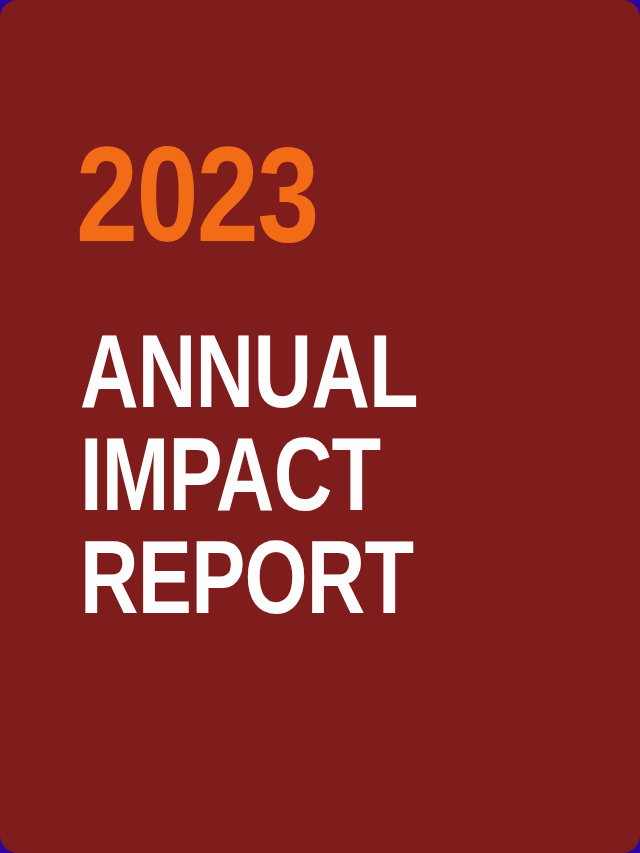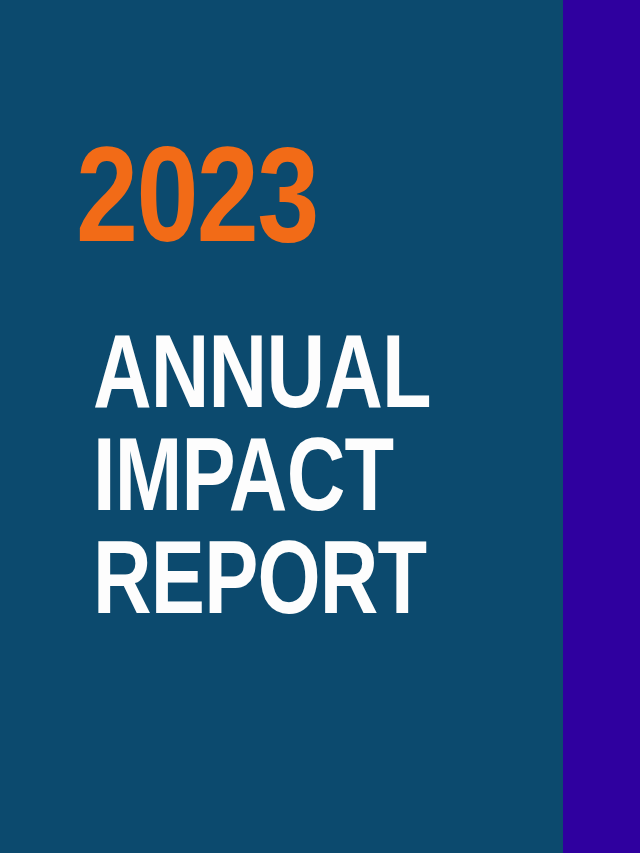--- a/index.html
+++ b/index.html
@@ -11,24 +11,25 @@
   body {
     width: 640px;
     height: 853px;
     overflow: hidden;
     font-family: "Liberation Sans", sans-serif;
     background: #2f009f;
   }
 
   #cover-page {
     position: relative;
-    width: 563px;
+    width: 640px;
     height: 853px;
-    background: #0c4a6e;
+    background: #7f1d1d;
     overflow: hidden;
+    border-radius: 18px;
   }
 
   
   #title-block {
     position: absolute;
     left: 76px;
     top: 138px;
     width: 520px;
   }
 
@@ -41,21 +42,21 @@
     line-height: 112px;
     letter-spacing: -2px;
     transform: scaleX(0.82);
     transform-origin: left top;
     white-space: nowrap;
     margin: 0;
     padding: 0;
   }
 
   #headline {
-    margin: 17px;
+    margin: 4px;
     padding: 0;
     margin-top: 70px;
   }
 
   .headline-line {
     display: block;
     color: #fdfdfd;
     font-family: "Liberation Sans", sans-serif;
     font-weight: 700;
     font-size: 104px;

